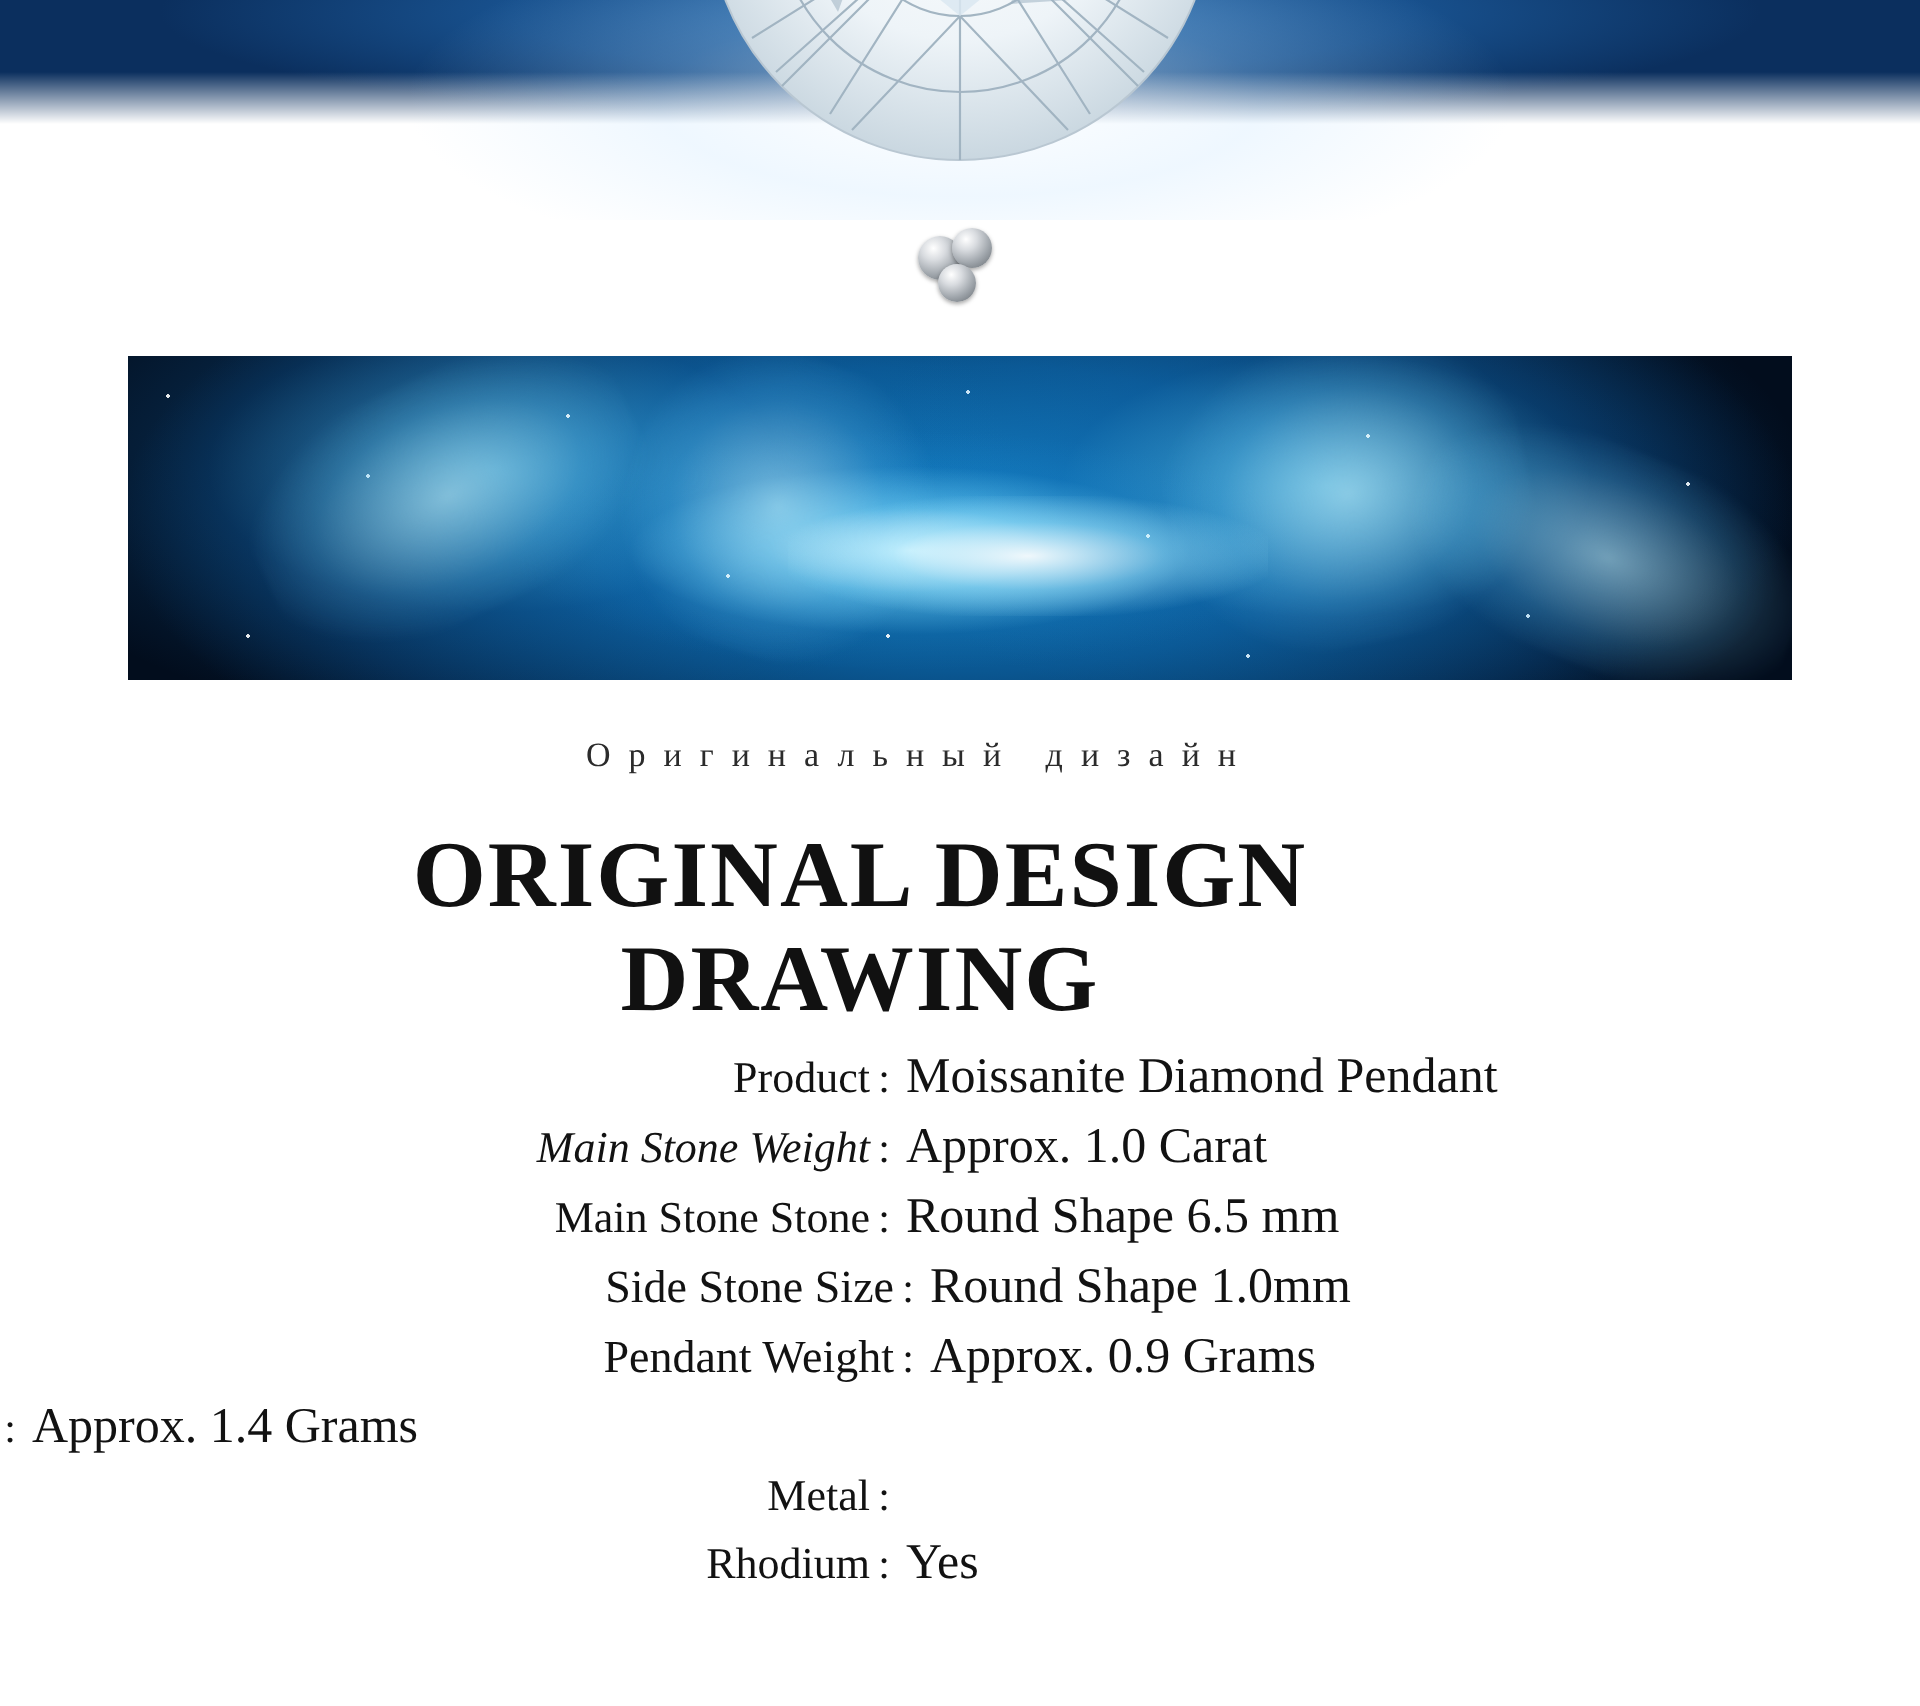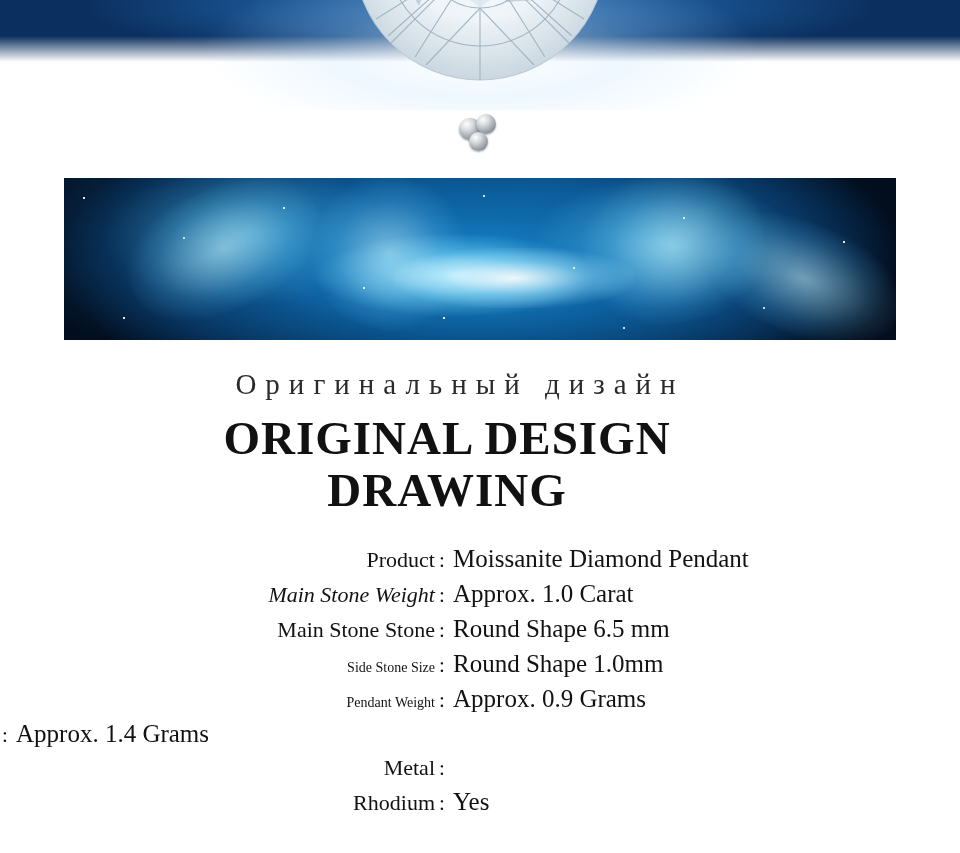--- a/index.html
+++ b/index.html
@@ -114,42 +114,42 @@
     opacity: 0.9;
   }
 
   
   .ru-title {
     position: absolute;
     left: 0; top: 368px;
     width: 920px;
     text-align: center;
     font-family: "Liberation Serif", serif;
-    font-size: 29px;
+    font-size: 17px;
     letter-spacing: 9px;
     color: #2b2b2b;
     white-space: nowrap;
   }
   .en-title {
     position: absolute;
-    left: 17px; top: 412px;
+    left: 0; top: 412px;
     width: 860px;
     text-align: center;
     font-family: "Liberation Serif", serif;
     font-weight: 700;
     font-size: 47px;
     line-height: 52px;
     letter-spacing: 1px;
     color: #111111;
   }
 
   
   .specs {
     position: absolute;
-    left: 0; top: 545px;
+    left: 0; top: 525px;
     width: 944px;
   }
   .spec-row {
     display: flex;
     align-items: baseline;
     justify-content: flex-start;
     margin-bottom: 7px;
     font-family: "Liberation Serif", serif;
     color: #121212;
   }
@@ -164,21 +164,21 @@
     width: 10px;
     text-align: center;
     font-size: 21px;
   }
   .spec-value {
     font-size: 25px;
     padding-left: 6px;
     white-space: nowrap;
   }
   .r1 .spec-label { font-size: 22px; font-style: italic; }
-  .r3 .spec-label, .r4 .spec-label { font-size: 14px; }
+  .r3 .spec-label, .r4 .spec-label { font-size: 23px; margin-left: 12px; }
 </style>
 </head>
 <body>
 
 <div class="hero">
   <div class="hero-band"></div>
   <div class="hero-glow"></div>
   <div class="diamond-wrap">
     <svg width="270" height="232" viewBox="0 0 270 232" aria-hidden="true">
       <defs>

